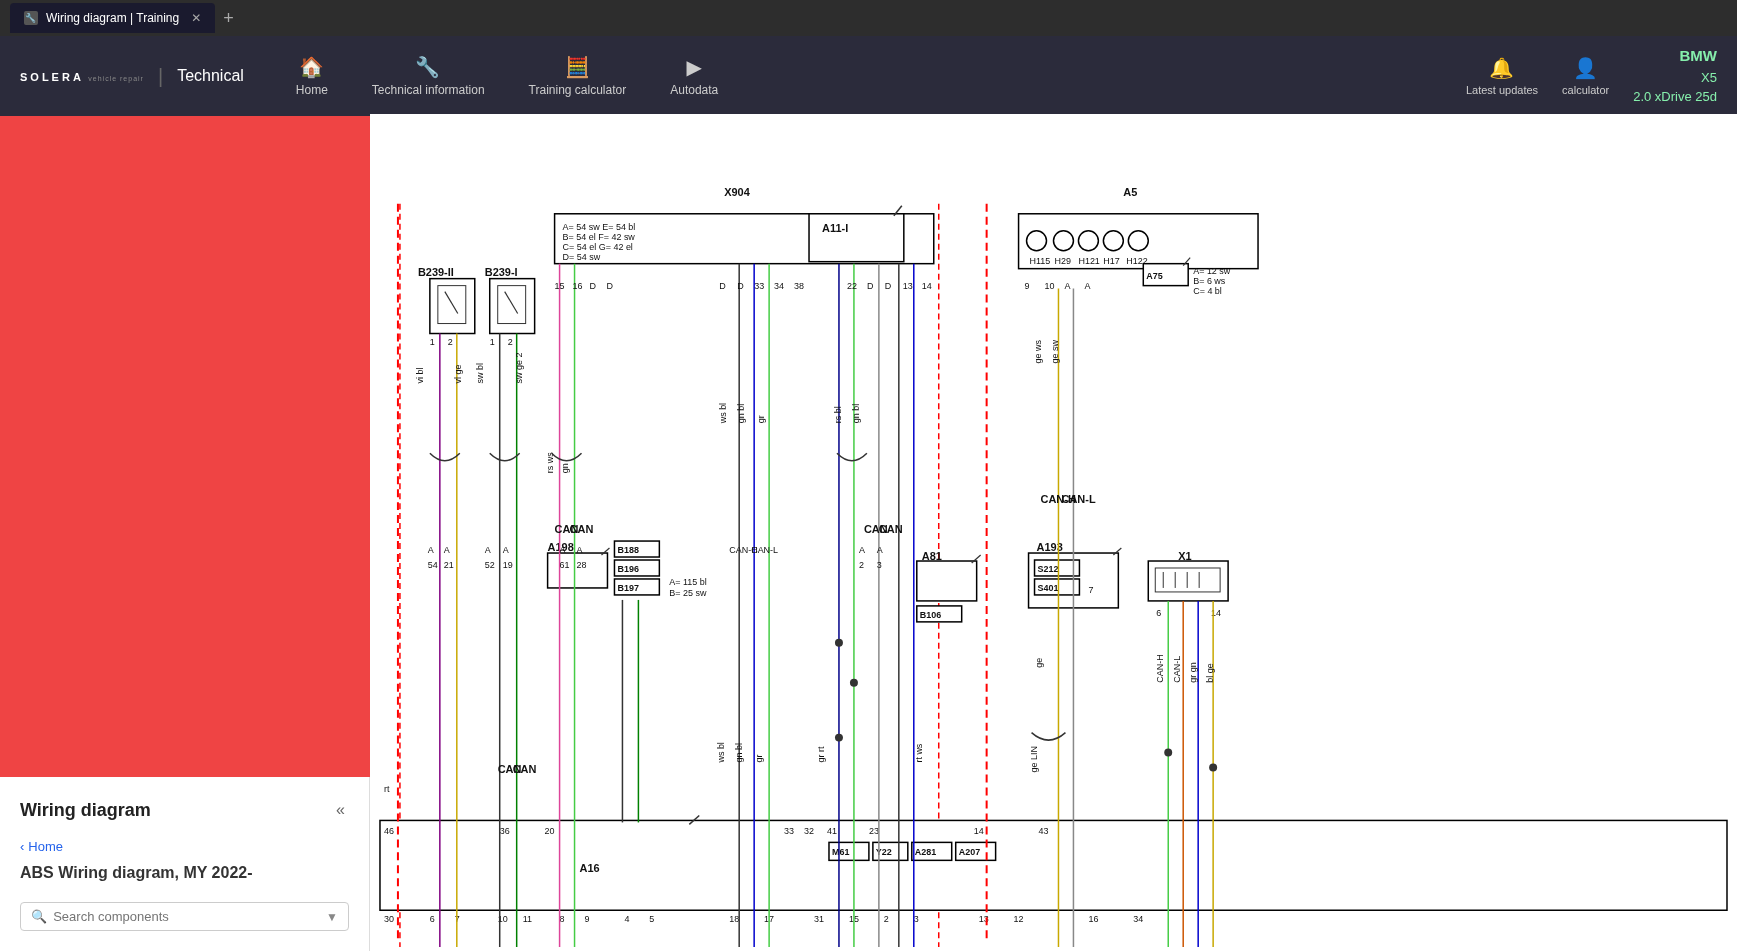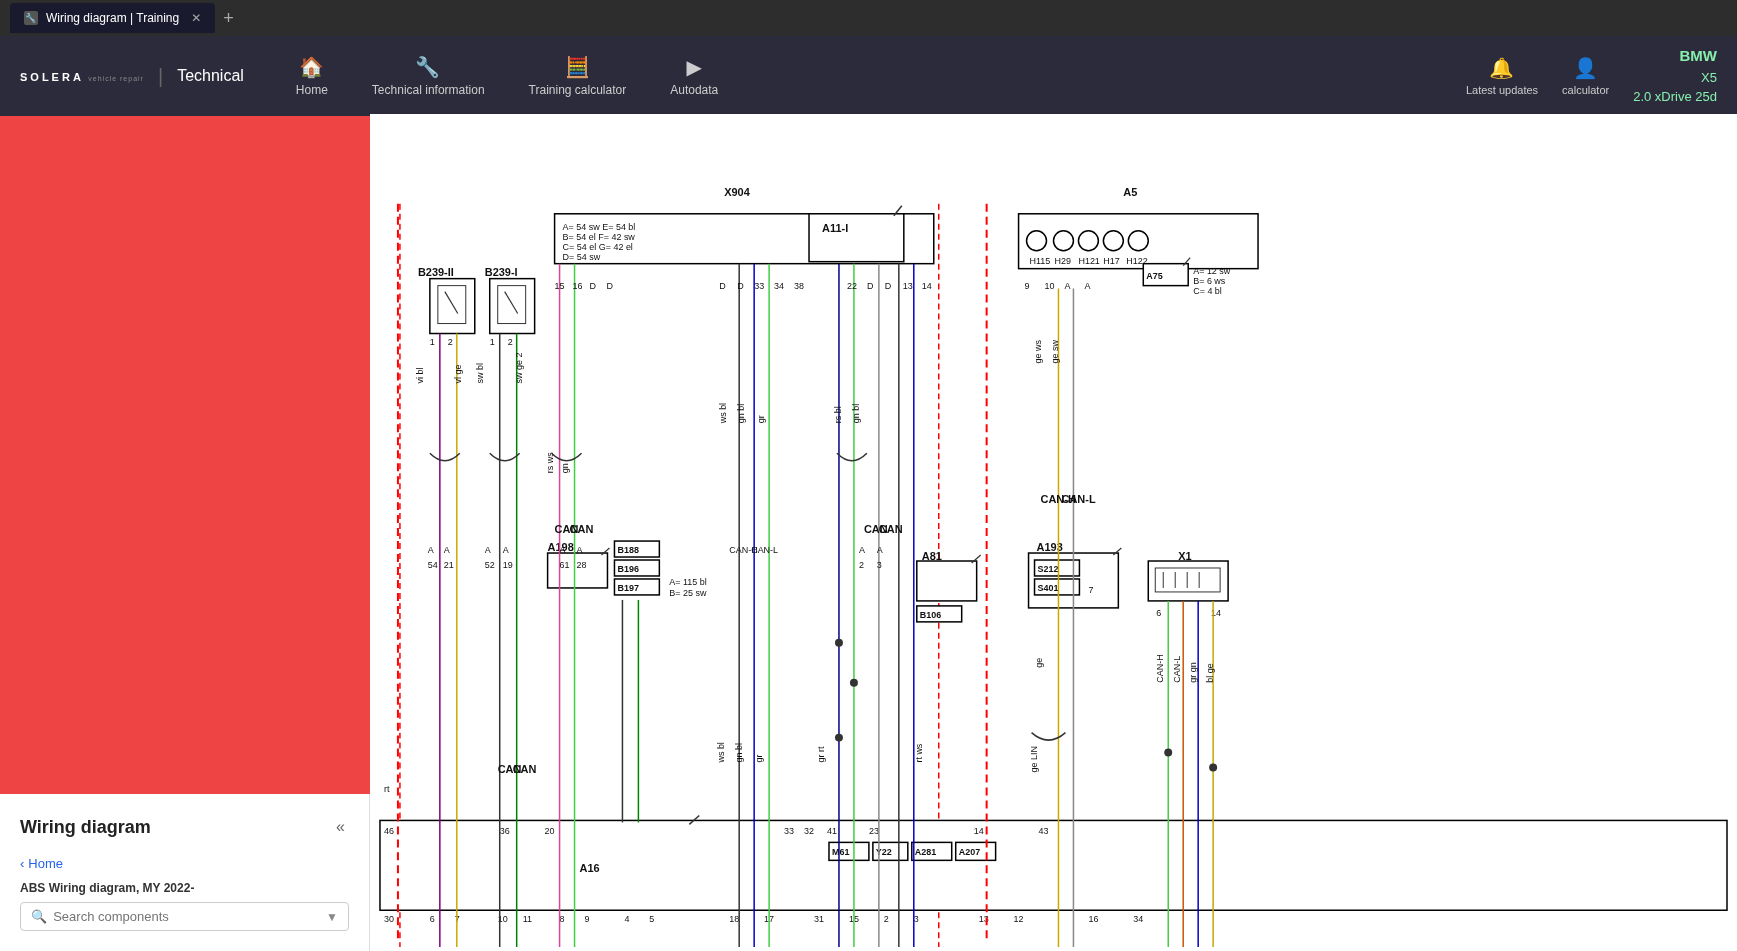--- a/index.html
+++ b/index.html
@@ -134,23 +134,23 @@
     .back-link {
       color: #2563eb;
       font-size: 13px;
       cursor: pointer;
       display: flex;
       align-items: center;
       gap: 4px;
       margin-bottom: 10px;
     }
     .diagram-label {
-      font-size: 12px;
+      font-size: 16px;
       color: #333;
-      margin-bottom: 7px;
+      margin-bottom: 20px;
       font-weight: bold;
     }
     .search-container {
       display: flex;
       align-items: center;
       border: 1px solid #ccc;
       border-radius: 4px;
       padding: 6px 10px;
       gap: 6px;
     }

